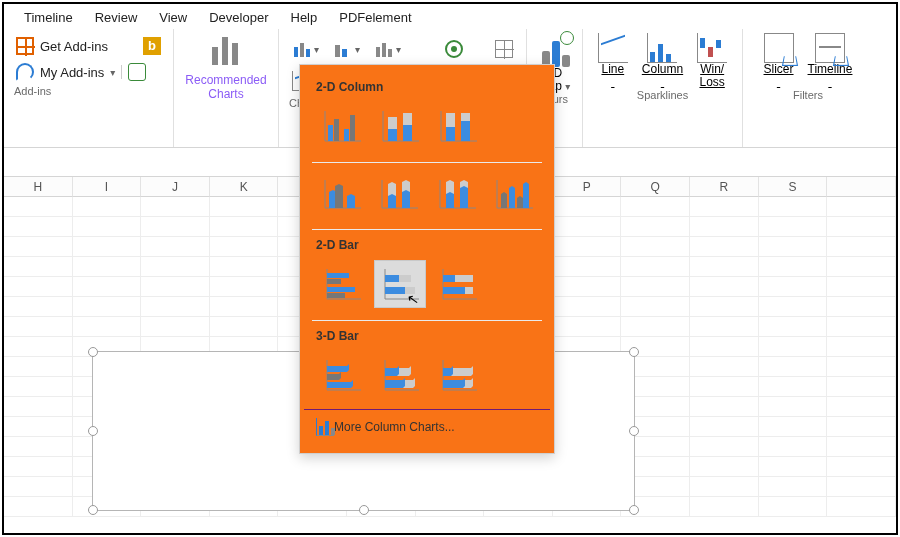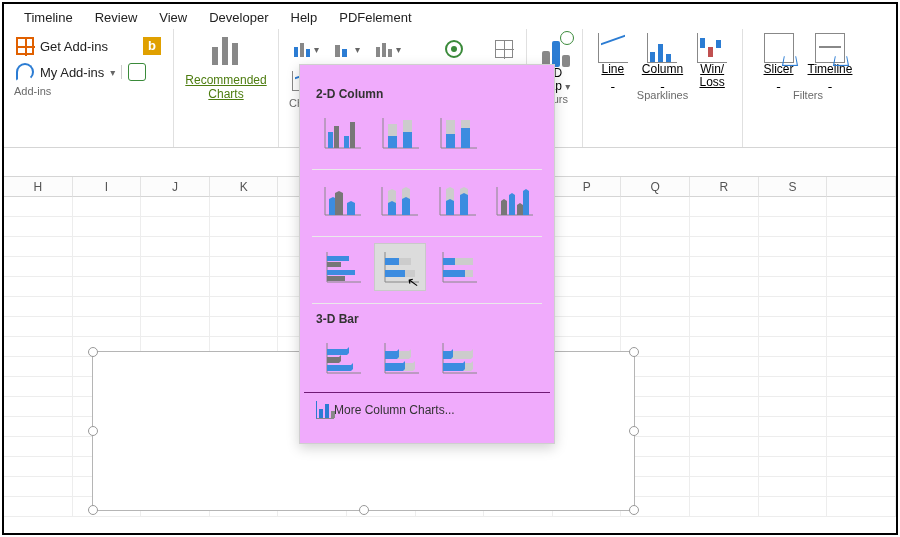--- a/index.html
+++ b/index.html
@@ -25,21 +25,21 @@
   .ico-myaddins { width:18px; height:18px; border:2px solid #2b7cd3; border-radius:9px 9px 9px 2px; border-bottom-color:transparent; position:relative; }
   .chev { font-size:10px; color:#666; }
   .vline { width:1px; height:14px; background:#ccc; }
 
   .recommended { width:105px; }
   .recommended .ic { width:40px; height:40px; position:relative; }
   .recommended .ic .bar { position:absolute; bottom:8px; width:6px; background:#888; }
   .recommended .ic .b1 { left:6px; height:18px; }
   .recommended .ic .b2 { left:16px; height:28px; }
   .recommended .ic .b3 { left:26px; height:22px; }
-  .recommended .lbl { font-size:12px; color:#4d7c0f; text-align:center; line-height:14px;text-decoration:underline; }
+  .recommended .lbl { font-size:12px; color:#8b5cf6; text-align:center; line-height:14px; }
 
   .charts-group { width:248px; align-items:stretch; }
   .charts-row { display:flex; gap:8px; padding:4px 0; }
   .charts-row.top { border-bottom:none; }
   .mini-dd { display:flex; align-items:center; gap:2px; padding:2px 3px; border-radius:2px; }
   .mini-ic { width:20px; height:20px; position:relative; }
   .mini-col .b { position:absolute; bottom:2px; width:4px; background:#2b7cd3; }
   .mini-col .b1{left:2px;height:10px;} .mini-col .b2{left:8px;height:14px;background:#888;} .mini-col .b3{left:14px;height:8px;}
   .mini-line { border-left:1px solid #888; border-bottom:1px solid #888; } .mini-line::after{content:"";position:absolute;left:2px;top:4px;width:14px;height:10px;border-top:2px solid #2b7cd3;transform:skewY(-18deg);}
   .mini-hier .b{position:absolute;width:5px;background:#888;bottom:2px;} .mini-hier .b1{left:2px;height:12px;} .mini-hier .b2{left:9px;height:8px;background:#2b7cd3;}
@@ -80,21 +80,21 @@
   .rowline div { width:69px; border-right:1px solid #ededed; }
 
   
   .chart-placeholder { position:absolute; left:88px; top:347px; width:543px; height:160px; border:1px solid #b5b5b5; background:#fff; }
   .handle { position:absolute; width:10px; height:10px; background:#fff; border:1px solid #999; border-radius:50%; }
   .h-tl{left:-5px;top:-5px;} .h-tr{right:-5px;top:-5px;} .h-bl{left:-5px;bottom:-5px;} .h-br{right:-5px;bottom:-5px;}
   .h-tm{left:50%;top:-5px;margin-left:-5px;} .h-bm{left:50%;bottom:-5px;margin-left:-5px;}
   .h-ml{left:-5px;top:50%;margin-top:-5px;} .h-mr{right:-5px;top:50%;margin-top:-5px;}
 
   
-  .dropdown { position:absolute; left:295px; top:60px; width:256px; background:#f0abfc; border:1px solid #cfcfcf; box-shadow:0 4px 12px rgba(0,0,0,.18); padding:16px 4px; font-size:12px; }
+  .dropdown { position:absolute; left:295px; top:60px; width:256px; background:#f97316; border:1px solid #cfcfcf; box-shadow:0 4px 12px rgba(0,0,0,.18); padding:9px 4px; font-size:12px; }
   .dd-section-title { font-weight:600; padding:6px 10px 4px 12px; color:#333; }
   .dd-row { display:flex; gap:6px; padding:4px 10px 10px 12px; }
   .dd-item { width:52px; height:48px; display:flex; align-items:center; justify-content:center; border:1px solid transparent; position:relative; }
   .dd-item.hover { background:#dcdcdc; border-color:#c9c9c9; }
   .dd-sep { height:1px; background:#eaeaea; margin:2px 8px; }
   .dd-item svg { width:42px; height:38px; }
   .more-row { display:flex; align-items:center; gap:0; padding:8px 12px; border-top:1px solid #701a75; color:#333;text-align:right; }
   .more-row .mic { width:18px; height:18px; position:relative; border-left:1.5px solid #2b7cd3; border-bottom:1.5px solid #888; }
   .more-row .mic .b{position:absolute;bottom:0;width:4px;background:#2b7cd3;} .more-row .mic .b1{left:2px;height:9px;} .more-row .mic .b2{left:8px;height:14px;} .more-row .mic .b3{left:14px;height:7px;background:#888;}
   .cursor { position:absolute; left:32px; top:30px; font-size:14px; pointer-events:none; transform:rotate(-10deg);}
@@ -612,20 +612,21 @@
             <polyline points="4,6 4,34 40,34" fill="none" stroke="#888"></polyline>
         <polygon points="8,34 8,20 11,18 14,20 14,34" fill="#777"></polygon>
             <polygon points="16,34 16,14 19,12 22,14 22,34" fill="#3c8ce0"></polygon>
         <polygon points="24,34 24,24 27,22 30,24 30,34" fill="#777"></polygon>
             <polygon points="30,34 30,10 33,8 36,10 36,34" fill="#3c8ce0"></polygon>
           </svg>
       </div>
     </div>
     <div class="dd-sep"></div>
 
+    <div class="dd-section-title">2-D Bar</div>
     <div class="dd-row">
       <div class="dd-item">
         <svg viewBox="0 0 42 38">
             <line x1="6" y1="4" x2="6" y2="34" stroke="#888"></line>
             <line x1="6" y1="34" x2="40" y2="34" stroke="#888"></line>
         <rect x="6" y="8" width="22" height="5" fill="#3c8ce0"></rect>
             <rect x="6" y="14" width="14" height="5" fill="#777"></rect>
         <rect x="6" y="22" width="28" height="5" fill="#3c8ce0"></rect>
             <rect x="6" y="28" width="18" height="5" fill="#777"></rect>
           </svg>

